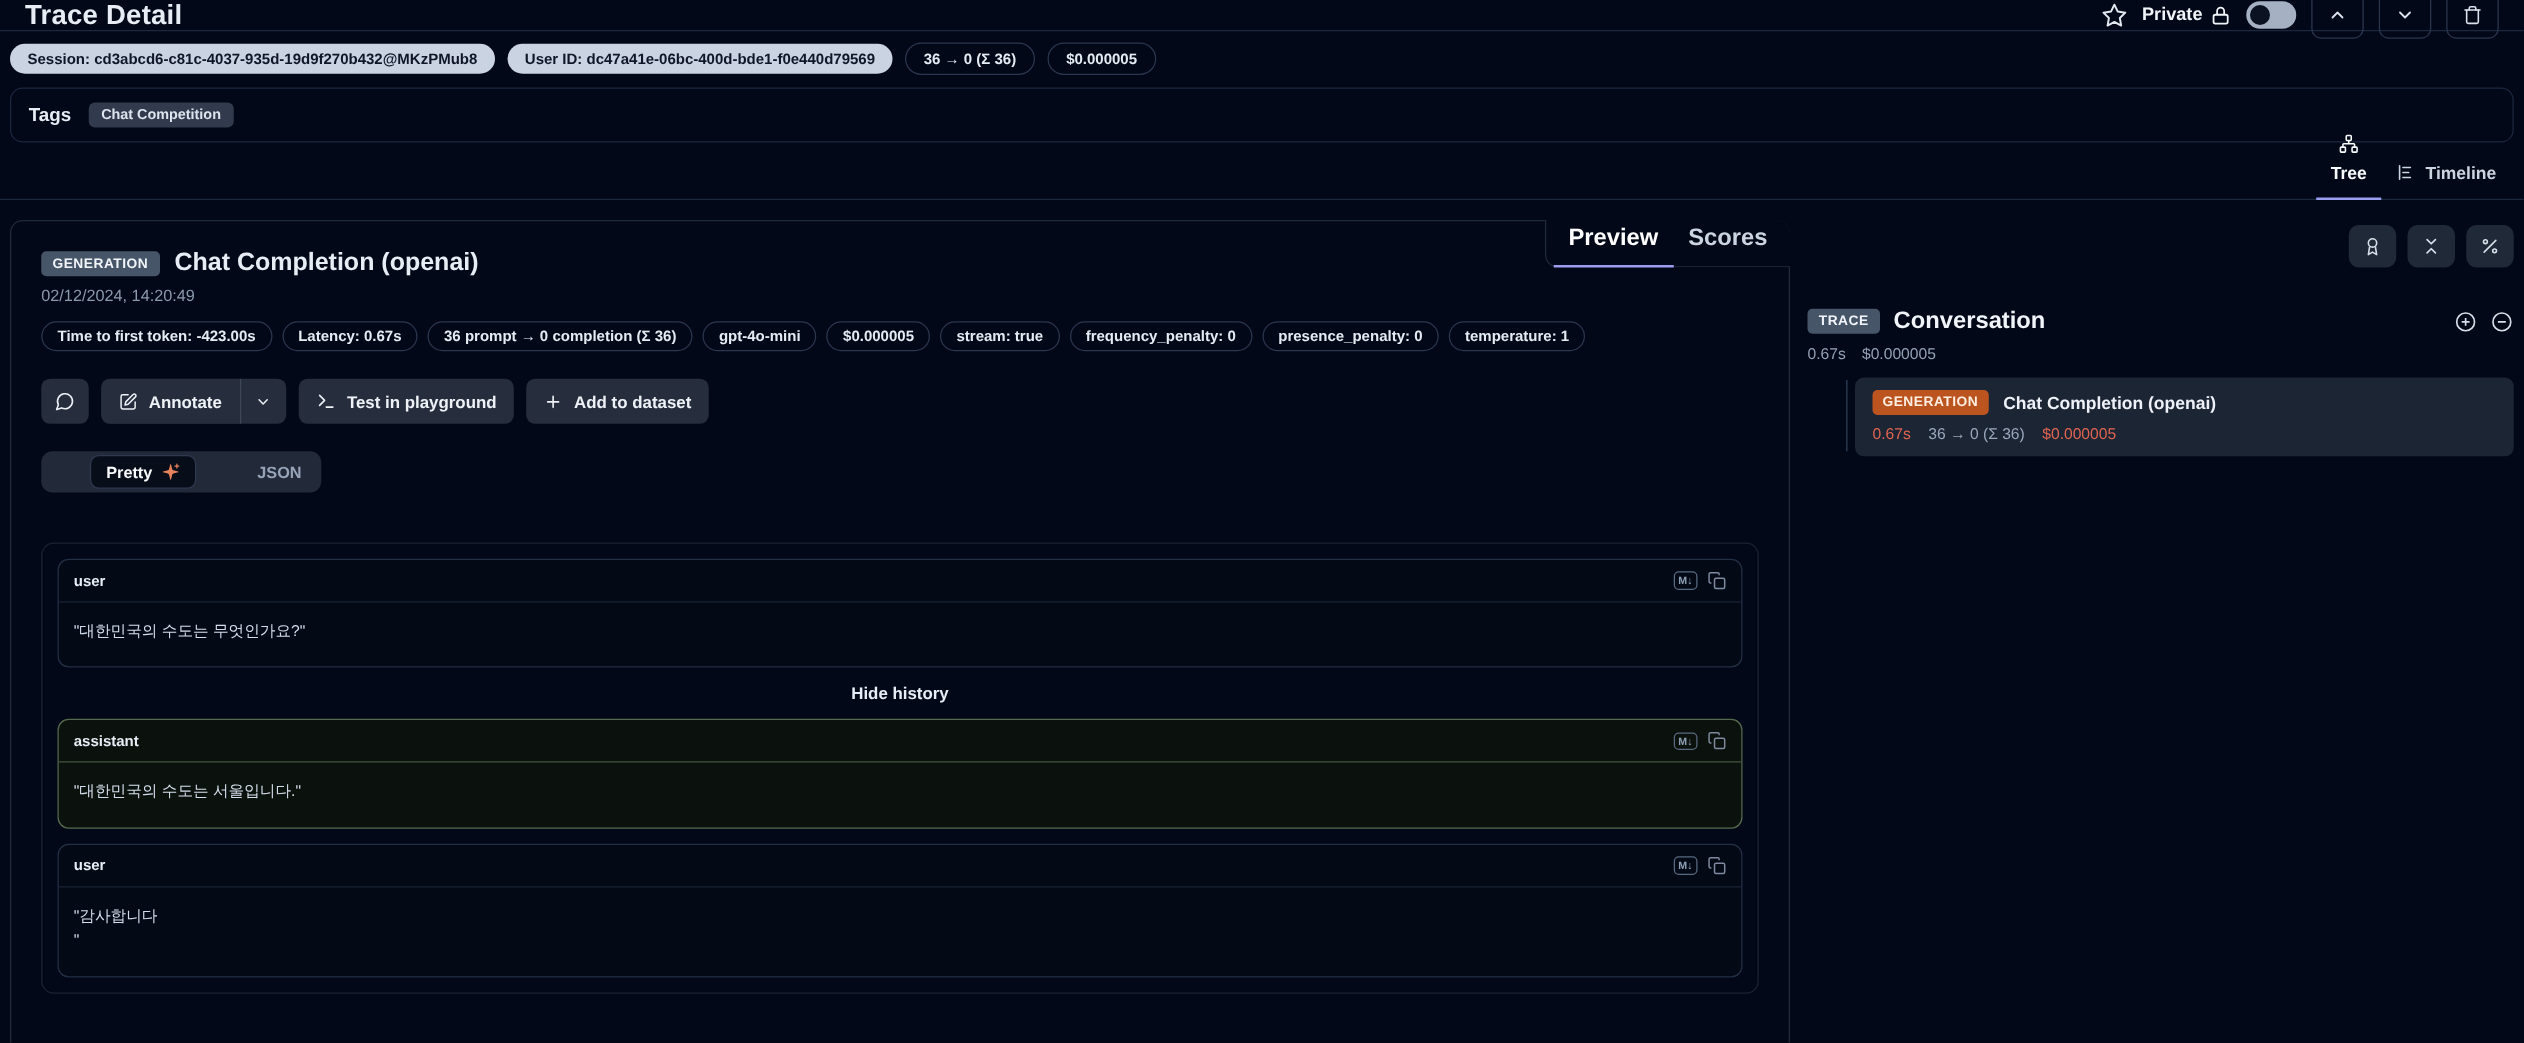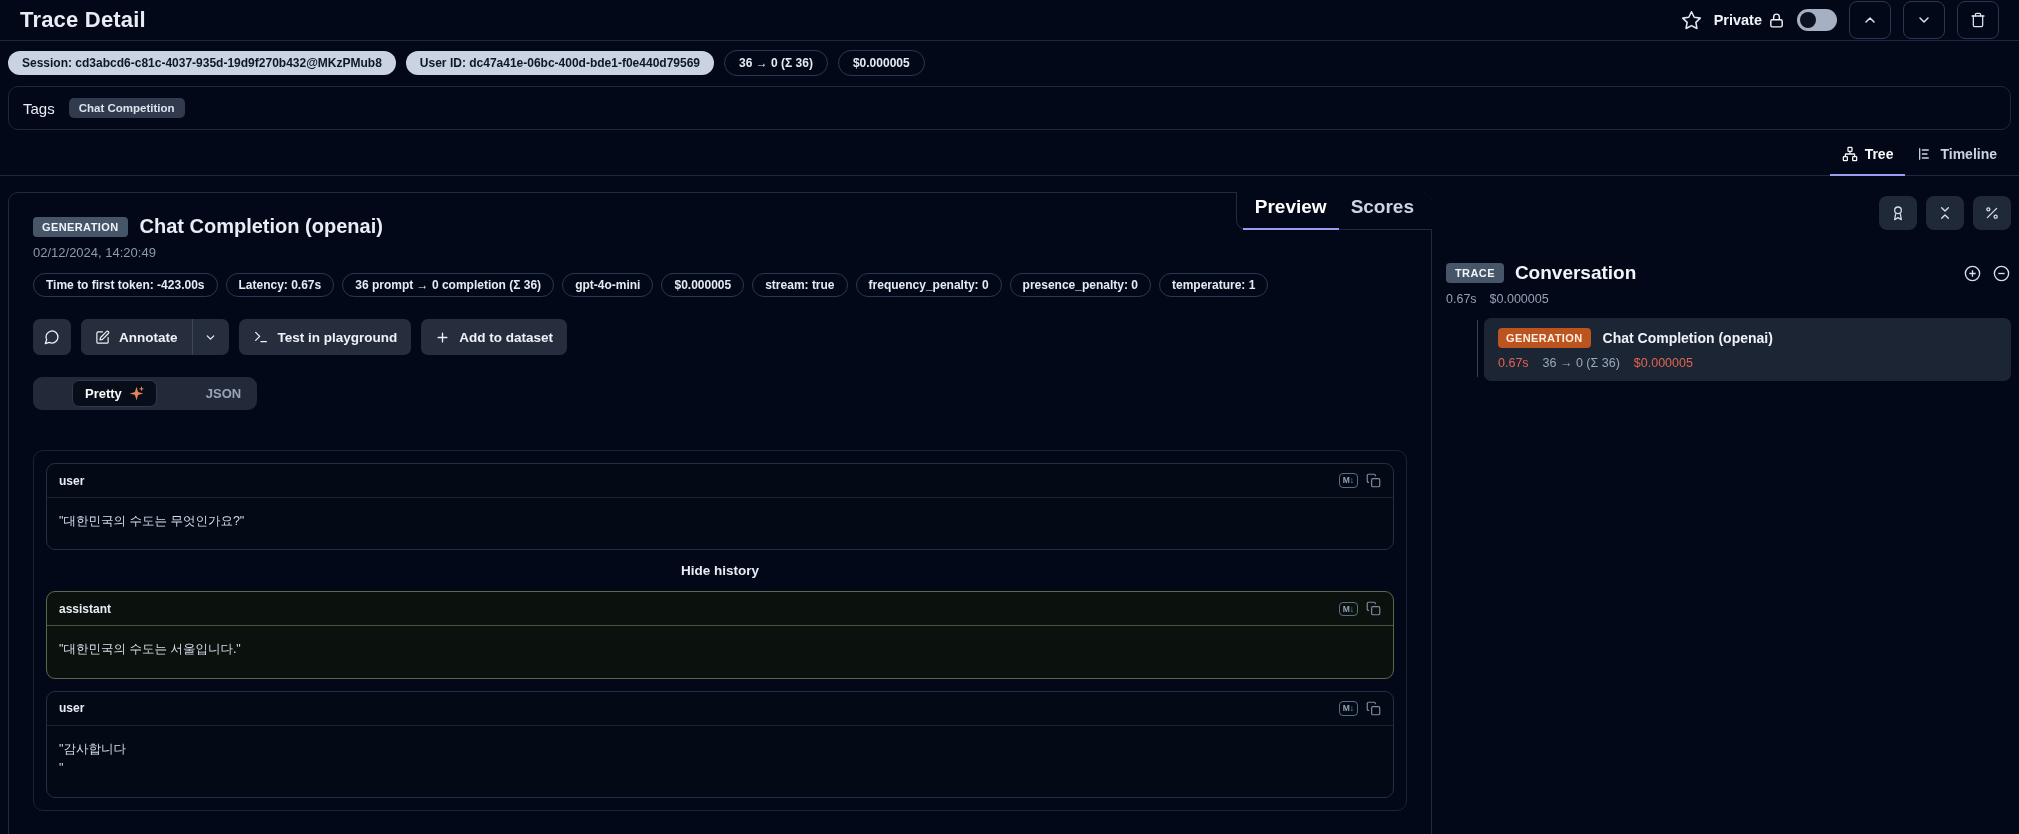--- a/index.html
+++ b/index.html
@@ -5,44 +5,44 @@
   * { margin:0; padding:0; box-sizing:border-box; }
   html,body { width:2019px; height:834px; overflow:hidden; }
   body {
     background:#020817; color:#e8edf5;
     font-family:"Liberation Sans","DejaVu Sans",sans-serif;
     font-size:13px;
   }
   svg { display:block; }
 
   
-  .topbar { height:41px; display:flex; align-items:center; padding:0 20px; border-bottom:1px solid #1c2740; }
+  .topbar { height:25px; display:flex; align-items:center; padding:0 20px; border-bottom:1px solid #1c2740; }
   .page-title { font-size:22px; font-weight:bold; letter-spacing:.2px; }
   .topbar-right { margin-left:auto; display:flex; align-items:center; gap:12px; }
   .iconbtn-plain { background:none; border:none; cursor:pointer; color:#e2e8f0; display:flex; align-items:center; }
   .private-group { display:flex; align-items:center; gap:6px; font-size:14.5px; font-weight:bold; color:#f1f5f9; }
   .toggle { width:40px; height:22px; border-radius:999px; background:#a6b0c3; position:relative; cursor:pointer; }
   .toggle .knob { position:absolute; left:3px; top:3px; width:16px; height:16px; border-radius:50%; background:#0b1322; }
   .sq-btn { width:42px; height:38px; border:1px solid #2a3650; border-radius:8px; background:transparent; display:flex; align-items:center; justify-content:center; color:#dbe3ee; cursor:pointer; }
 
   
   .id-row { display:flex; align-items:center; gap:10px; padding:9px 8px 8px; }
   .pill { border-radius:999px; font-size:12px; font-weight:bold; padding:5px 14px; white-space:nowrap; }
   .pill.filled { background:#c9d3e2; color:#0e1627; }
   .pill.outline { background:transparent; border:1px solid #2b3750; color:#e6ebf3; }
 
   
   .tags-box { margin:2px 8px 0; border:1px solid #1c2740; border-radius:10px; padding:11px 14px; display:flex; align-items:center; gap:14px; }
-  .tags-label { font-size:15px; font-weight:normal; }
+  .tags-label { font-size:15px; font-weight:bold; }
   .tag-chip { background:#323b4d; color:#dde4ee; font-size:11.5px; font-weight:bold; border-radius:5px; padding:4px 10px; }
 
   
   .view-tabs { height:46px; display:flex; justify-content:flex-end; align-items:flex-end; padding-right:10px; border-bottom:1px solid #1c2740; }
   .vtab { display:flex; align-items:center; gap:7px; font-size:14px; font-weight:bold; color:#cbd5e1; padding:10px 12px 12px; cursor:pointer; border-bottom:2px solid transparent; margin-bottom:-1px; }
-  .vtab.active { color:#f8fafc; border-bottom-color:#9b9ef0; }
+  .vtab.active { color:#f8fafc; border-bottom-color:#9b9ef0;flex-direction:column; }
 
   
   .content { display:flex; gap:14px; padding:16px 8px 0; height:calc(834px - 192px); }
   .main-panel { flex:1; border:1px solid #1f2a3d; border-radius:10px; position:relative; height:700px; }
   .panel-tabs { position:absolute; top:-1px; right:-1px; display:flex; align-items:flex-end; border-left:1px solid #1f2a3d; border-bottom:1px solid #1f2a3d; border-bottom-left-radius:10px; padding:0 6px; height:38px; background:#020817; border-top-right-radius:10px; }
   .ptab { font-size:19px; font-weight:bold; color:#cbd5e1; padding:9px 12px 10px; cursor:pointer; border-bottom:2px solid transparent; margin-bottom:-1px; }
   .ptab.active { color:#ffffff; border-bottom-color:#9b9ef0; }
 
   .panel-inner { padding:22px 24px 0; }
   .obs-header { display:flex; align-items:center; gap:12px; }

